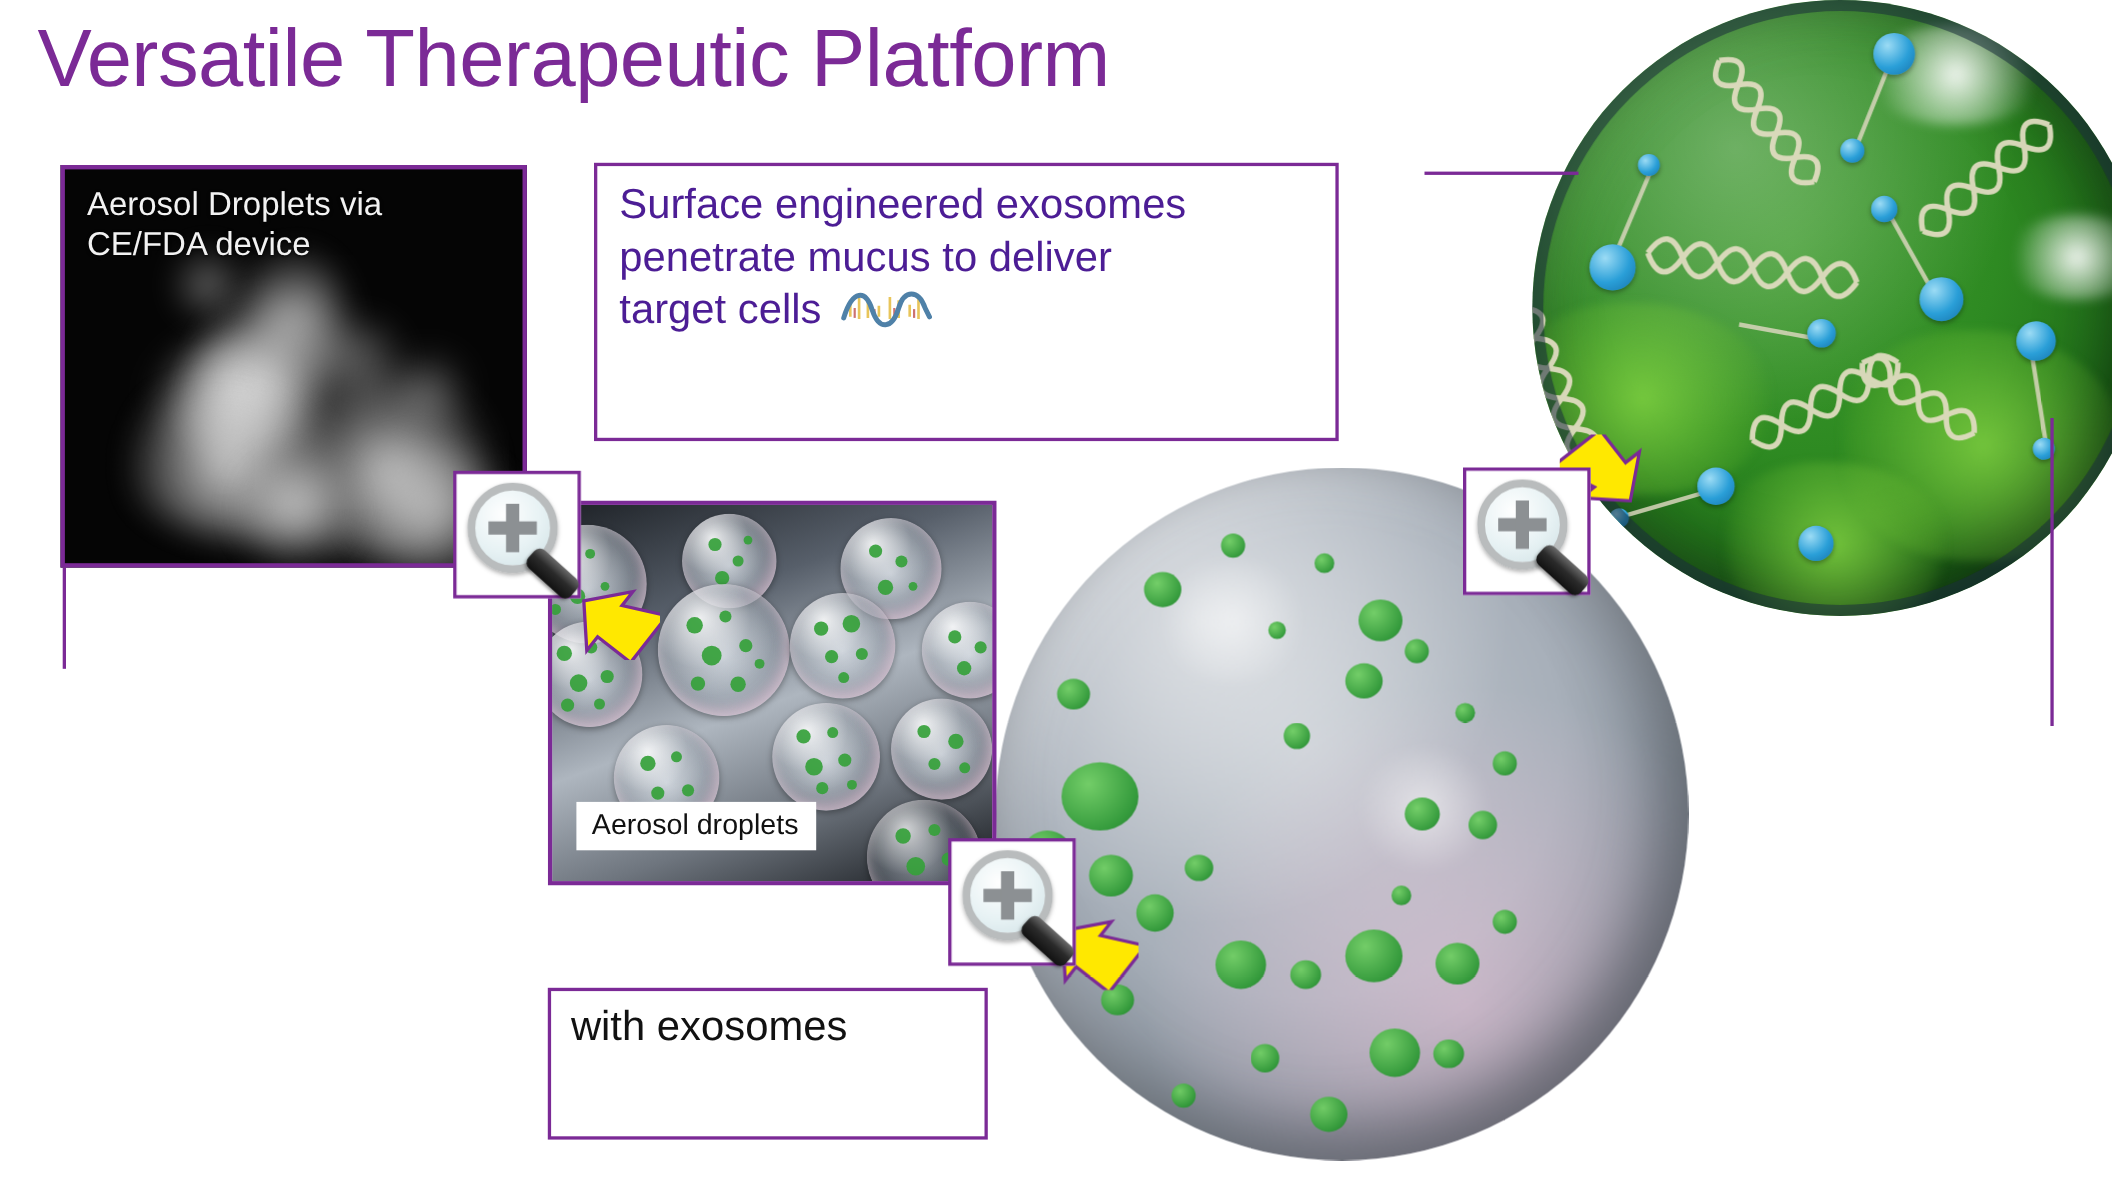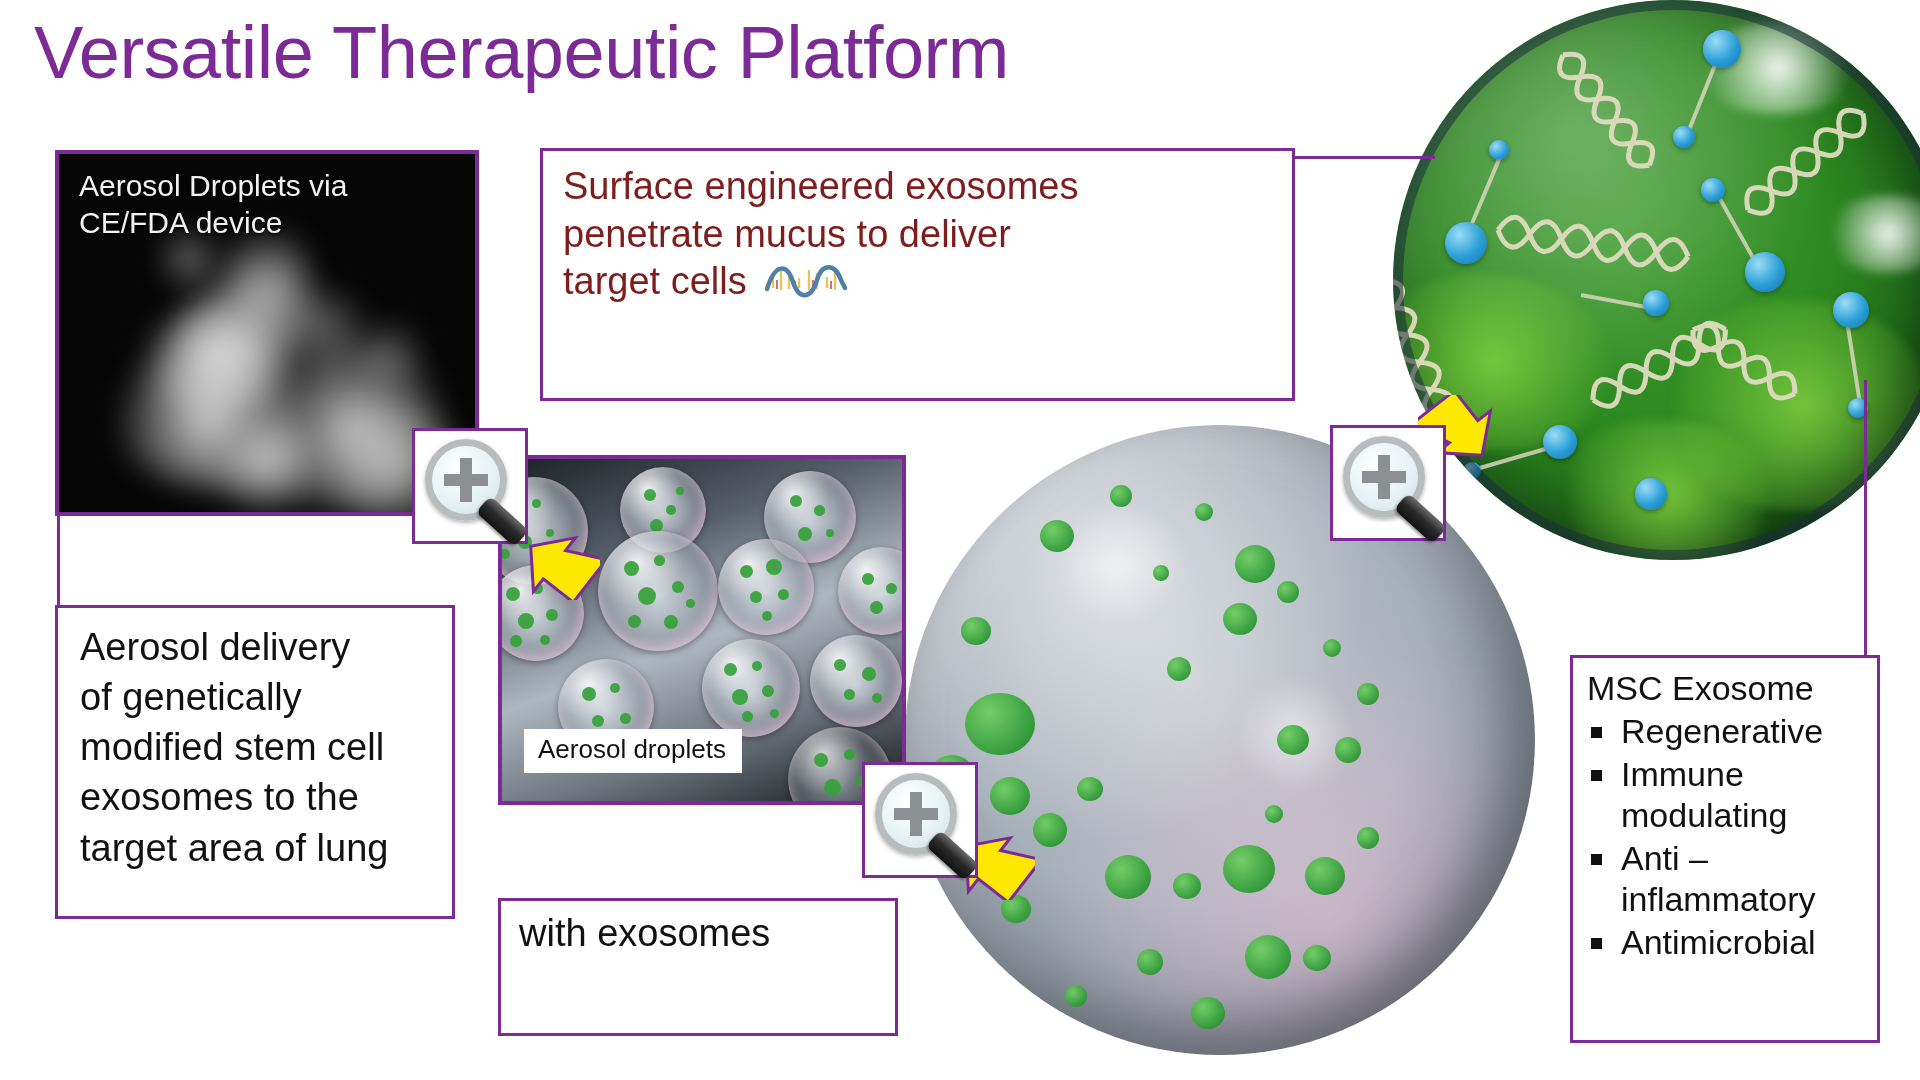--- a/index.html
+++ b/index.html
@@ -80,26 +80,26 @@
     font-size: 30px;
     line-height: 1.22;
     z-index: 5;
     text-shadow: 0 1px 3px rgba(0,0,0,.85);
   }
 
   
   .callout-top {
     left: 540px;
     top: 148px;
-    width: 755px;
+    width: 677px;
     height: 253px;
     padding: 12px 16px 10px 20px;
     font-size: 38px;
     line-height: 1.25;
-    color: #7f1d1d;
+    color: #4c1d95;
   }
   .callout-top .ln { white-space: nowrap; }
   .callout-top .italic-bold { font-style: italic; font-weight: bold; }
   .dna-wave { display:inline-block; vertical-align: -6px; margin-left: 14px; }
 
   
   .conn-top-h {
     position: absolute;
     left: 1295px; top: 156px;
     width: 140px; height: 3px;
@@ -452,27 +452,20 @@
               <line x1="34" y1="31" x2="34" y2="23"></line>
               <line x1="52" y1="31" x2="52" y2="22"></line>
               <line x1="70" y1="31" x2="70" y2="23"></line>
             </g>
             <path d="M6 31 C 14 5, 26 5, 32 24 C 38 42, 50 42, 56 22 C 61 5, 74 5, 80 22 L 84 30" fill="none" stroke="#4f81a8" stroke-width="4.5" stroke-linecap="round"></path>
           </svg></span></div>
   </div>
 
   <div class="conn-top-h"></div>
 
-  <div class="pbox box-left">
-    <div>Aerosol delivery</div>
-    <div>of genetically</div>
-    <div>modified stem cell</div>
-    <div>exosomes to the</div>
-    <div>target area of lung</div>
-  </div>
 
   <div class="droplets-panel">
     <div class="drop" style="left:-22px; top:18px;  width:108px; height:108px;">
       <i style="left:24px;top:30px;width:12px;height:12px;"></i>
         <i style="left:52px;top:22px;width:9px;height:9px;"></i>
       <i style="left:38px;top:58px;width:14px;height:14px;"></i>
         <i style="left:66px;top:52px;width:8px;height:8px;"></i>
       <i style="left:20px;top:72px;width:10px;height:10px;"></i>
     </div>
     <div class="drop" style="left:118px; top:8px;  width:86px;  height:86px;">
@@ -545,39 +538,20 @@
     </div>
     <div class="dlabel">Aerosol droplets</div>
   </div>
 
   <div class="pbox box-bottom">
     <div>with exosomes</div>
   </div>
 
   <div class="conn-right-v"></div>
 
-  <div class="pbox box-msc">
-    <div class="hdr">MSC Exosome</div>
-    <ul>
-      <li>
-        <span>Regenerative</span>
-      </li>
-      <li>
-        <span>Immune</span>
-        <span class="cont">modulating</span>
-      </li>
-      <li>
-        <span>Anti –</span>
-        <span class="cont">inflammatory</span>
-      </li>
-      <li>
-        <span>Antimicrobial</span>
-      </li>
-    </ul>
-  </div>
 
   <svg class="yarrow" style="left:520px; top:528px; width:80px; height:72px;" viewBox="0 0 80 72">
     <path d="M8 2 L62 2 L62 40 L78 40 L44 70 L10 40 L26 40 Z" fill="#FFE800" stroke="#7B2A96" stroke-width="3" transform="rotate(128 40 36)"></path>
   </svg>
   <div class="mag" style="left:412px; top:428px;">
     <div class="glass">
       <div class="plus-h"></div>
       <div class="plus-v"></div>
     </div>
     <div class="handle"></div>

